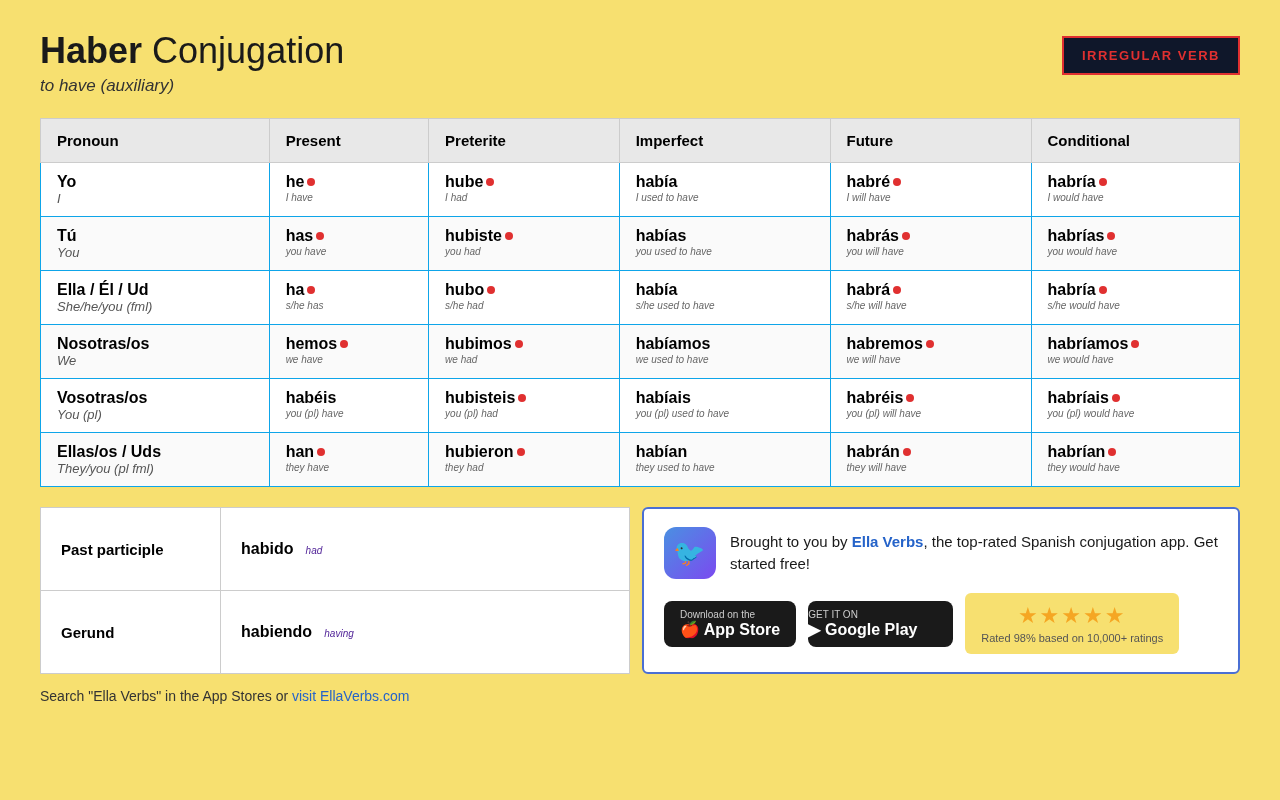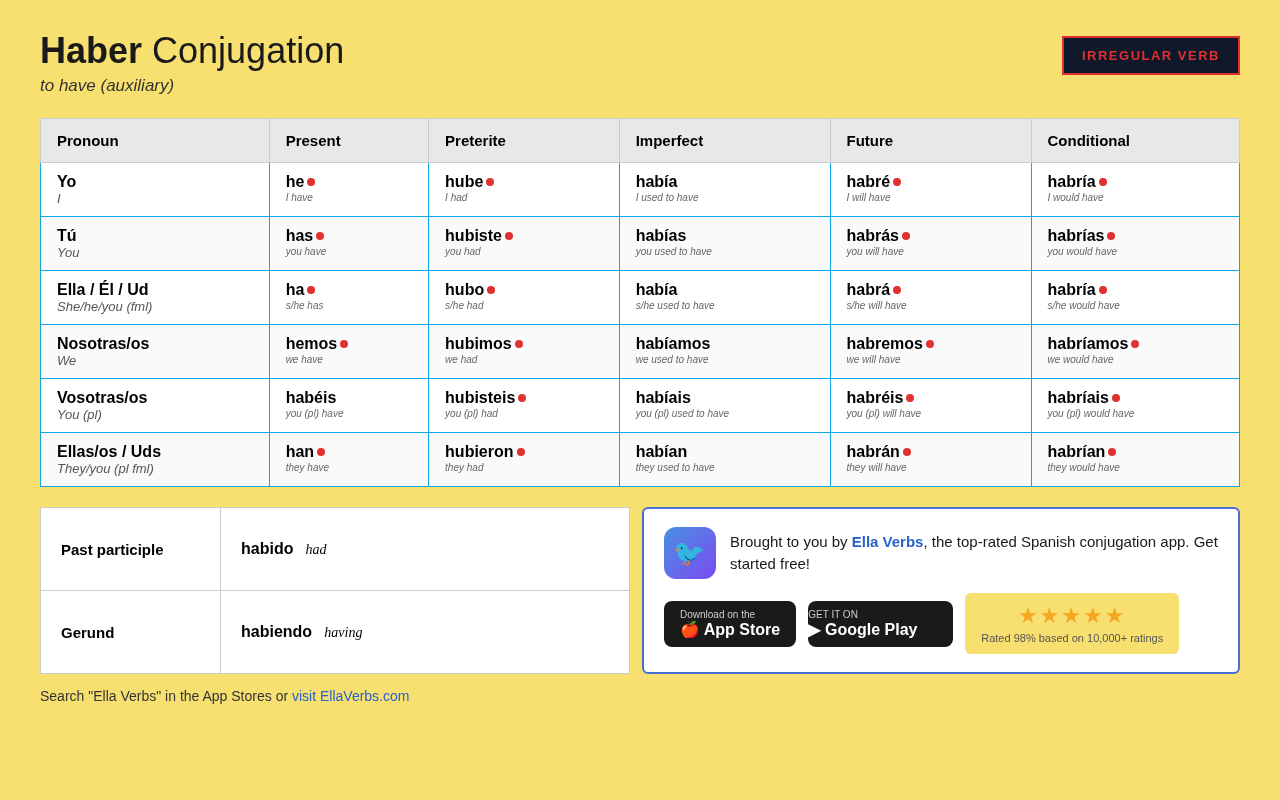--- a/index.html
+++ b/index.html
@@ -120,24 +120,23 @@
     .participle-table td:first-child {
       font-weight: 700;
       width: 180px;
     }
     .participle-word {
       font-weight: 700;
       font-size: 16px;
     }
     .participle-translation {
       font-style: italic;
-      color: #000000;
-      font-size: 14px;
+      color: #4c1d95;
+      font-size: 10px;
       margin-left: 8px;
-      font-family: Liberation Serif, serif;
     }
     .promo-box {
       flex: 1;
       background: white;
       border: 2px solid #4a6fd4;
       border-radius: 6px;
       padding: 18px 20px;
       display: flex;
       flex-direction: column;
       gap: 14px;

